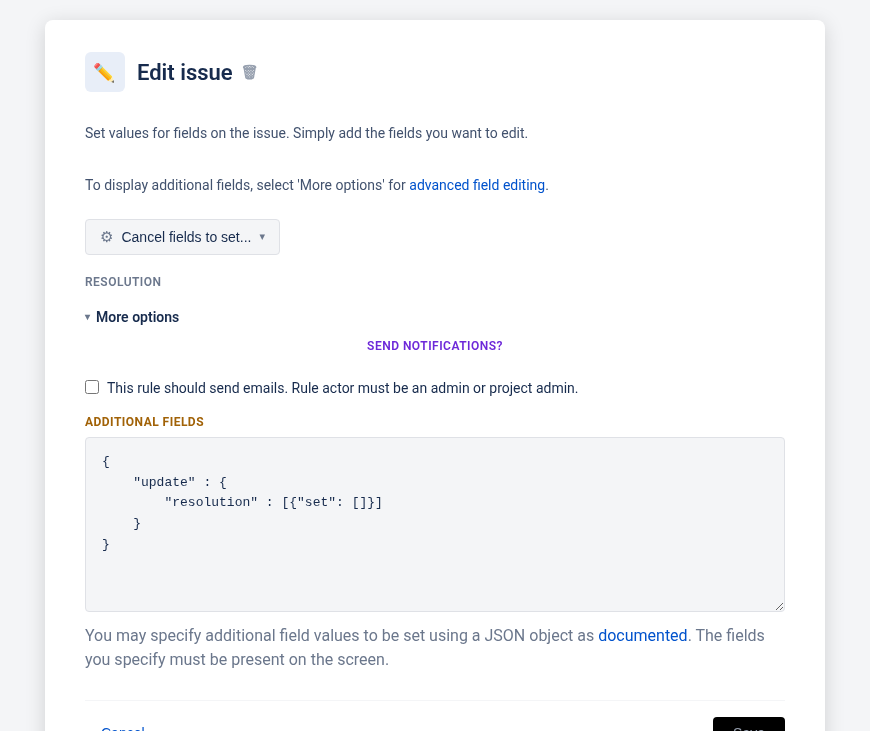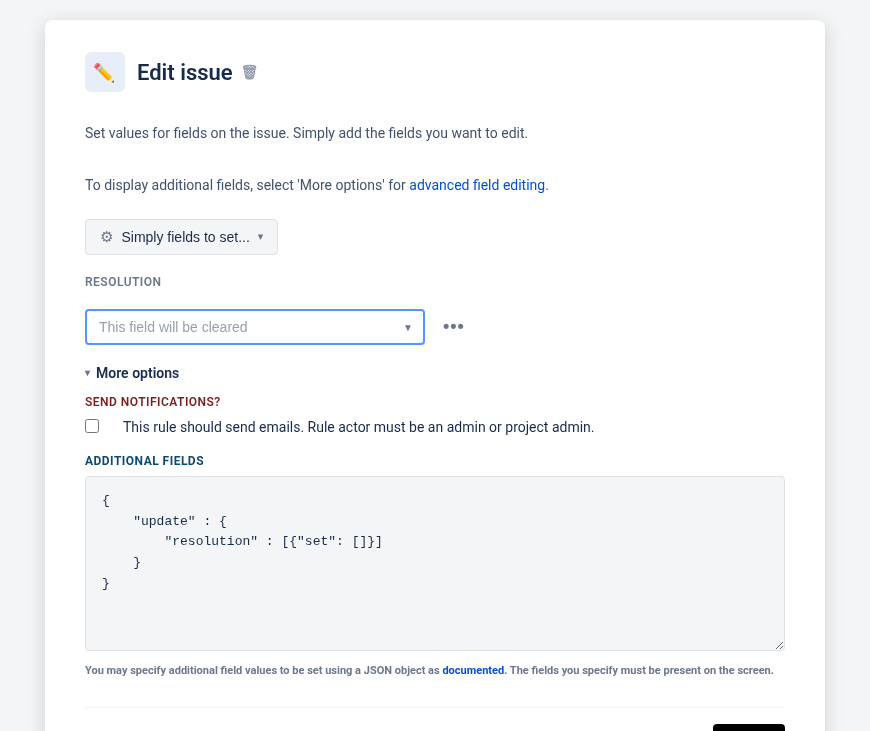--- a/index.html
+++ b/index.html
@@ -175,30 +175,31 @@
     }
 
     .more-options-toggle .chevron {
       font-size: 10px;
       color: #6b778c;
     }
 
     .send-notifications-label {
       font-size: 12px;
       font-weight: 600;
-      color: #7f1d1d;
+      color: #6d28d9;
       text-transform: uppercase;
       letter-spacing: 0.04em;
-      margin-bottom: 8px;
+      margin-bottom: 25px;
+      text-align: center;
     }
 
     .checkbox-row {
       display: flex;
       align-items: flex-start;
-      gap: 24px;
+      gap: 8px;
       margin-bottom: 16px;
     }
 
     .checkbox-row input[type="checkbox"] {
       width: 14px;
       height: 14px;
       margin-top: 2px;
       flex-shrink: 0;
       cursor: pointer;
       border: 1px solid #97a0af;
@@ -206,21 +207,21 @@
 
     .checkbox-label {
       font-size: 14px;
       color: #172b4d;
       line-height: 1.5;
     }
 
     .additional-fields-label {
       font-size: 12px;
       font-weight: 700;
-      color: #0c4a6e;
+      color: #a16207;
       text-transform: uppercase;
       letter-spacing: 0.04em;
       margin-bottom: 8px;
     }
 
     .json-editor {
       width: 100%;
       background: #f4f5f7;
       border: 1px solid #dfe1e6;
       border-radius: 4px;
@@ -228,25 +229,24 @@
       font-family: 'SFMono-Regular', Consolas, 'Liberation Mono', Menlo, monospace;
       font-size: 13px;
       color: #172b4d;
       line-height: 1.6;
       min-height: 175px;
       resize: vertical;
       outline: none;
     }
 
     .json-hint {
-      font-size: 11px;
+      font-size: 16px;
       color: #6b778c;
       margin-top: 8px;
       line-height: 1.5;
-      font-weight: bold;
     }
 
     .json-hint a {
       color: #0052cc;
       text-decoration: none;
     }
 
     .modal-footer {
       display: flex;
       justify-content: space-between;
@@ -302,37 +302,27 @@
   <p class="modal-description section-divider">
     <span>Set values for fields on the issue. Simply add the fields you want to edit.</span>
   </p>
   <p class="modal-description">
     <span>To display additional fields, select 'More options' for </span><a href="#">advanced field editing</a><span>.</span>
   </p>
 
   
   <button class="choose-fields-btn">
     <span class="gear-icon">⚙</span>
-    <span>Simply fields to set...</span>
+    <span>Cancel fields to set...</span>
     <span class="chevron-icon">▾</span>
   </button>
 
   
   <div>
     <div class="field-label">Resolution</div>
-    <div class="resolution-row">
-      <div class="resolution-select">
-        <select>
-          <option value="">This field will be cleared</option>
-        </select>
-      </div>
-      <button class="more-actions-btn">
-        <span>•••</span>
-      </button>
-    </div>
   </div>
 
   
   <div class="more-options-section">
     <div class="more-options-toggle">
       <span class="chevron">▾</span>
       <span>More options</span>
     </div>
 
     

